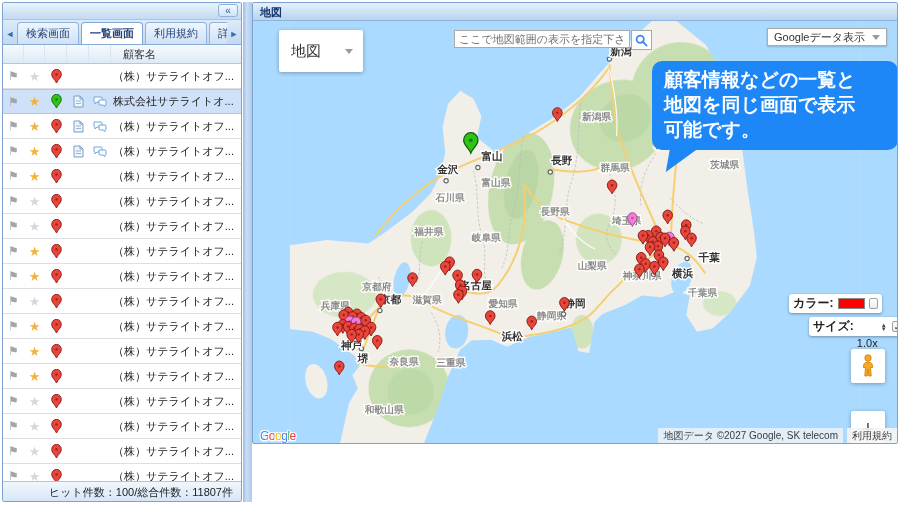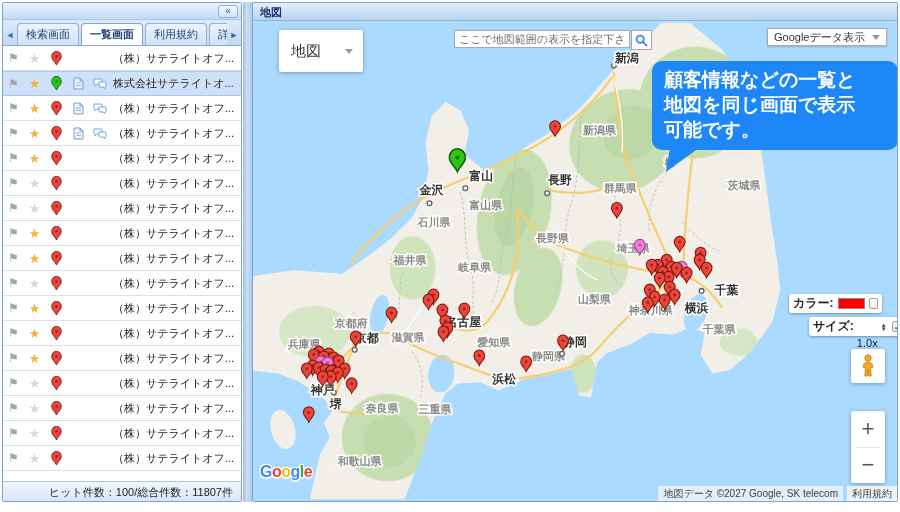--- a/index.html
+++ b/index.html
@@ -35,21 +35,21 @@
   .star-o { font-size:13px; color:#d4d8dd; }
   .row .name { font-size:11px; color:#222; white-space:nowrap; overflow:hidden; padding-left:2px; }
   .status-bar { height:20px; background:linear-gradient(#f1f7fd,#d6e6f7); border-top:1px solid #a9c6e8;
     font-size:11px; color:#222; text-align:right; padding:3px 8px 0 0; flex:0 0 auto; }
 
   
   .divider { position:absolute; left:243px; top:2px; width:9px; height:500px;
     background:linear-gradient(90deg,#9dbce4,#cadef5 40%,#aecbeb); }
 
   
-  .map-panel { position:absolute; left:252px; top:2px; width:646px; height:500px; border:1px solid #7ba2d0;
+  .map-panel { position:absolute; left:252px; top:2px; width:646px; height:442px; border:1px solid #7ba2d0;
     display:flex; flex-direction:column; border-radius:2px; overflow:hidden; background:#aadaff; }
   .map-header { height:18px; background:linear-gradient(#e3f0fc,#b9d4ee); border-bottom:1px solid #8fb3dc;
     font-size:11px; font-weight:bold; color:#17356b; padding:2px 0 0 7px; flex:0 0 auto; }
   .map-area { position:relative; flex:1 1 auto; }
   #map-svg { position:absolute; inset:0; width:100%; height:100%; }
 
   .pref-lab { font-size:11px; fill:#848484; paint-order:stroke; stroke:#ffffff; stroke-width:3px; font-weight:bold; opacity:.95; }
   .city-lab { font-size:12px; fill:#313131; paint-order:stroke; stroke:#ffffff; stroke-width:3px; font-weight:bold; }
 
   
@@ -79,21 +79,21 @@
   .size-val { font-size:11px; color:#222;margin-top:33px; }
   .stepper { display:flex; flex-direction:column; line-height:4px; font-size:6px; color:#444; cursor:pointer; }
   .cbx { width:11px; height:11px; border:1px solid #9aa0a6; border-radius:2px; background:linear-gradient(#fff,#ececec);
     margin-left:auto; display:flex; align-items:center; justify-content:center; font-size:9px; color:#3c4043; cursor:pointer; }
   .pegman-ctl { position:absolute; left:598px; top:328px; width:34px; height:34px; background:#fff; border-radius:2px;
     box-shadow:0 1px 4px rgba(0,0,0,.3); display:flex; align-items:center; justify-content:center; cursor:grab; }
   .zoom-ctl { position:absolute; left:598px; top:390px; width:34px; height:72px; background:#fff; border-radius:2px;
     box-shadow:0 1px 4px rgba(0,0,0,.3); display:flex; flex-direction:column; }
   .zoom-btn { flex:1; border:none; background:transparent; font-size:22px; color:#565656; cursor:pointer; line-height:1; padding:0; }
   .zdiv { height:1px; background:#e6e6e6; margin:0 5px; }
-  .glogo { position:absolute; left:7px; bottom:20px; font-size:16px; font-weight:bold; letter-spacing:-0.5px;
+  .glogo { position:absolute; left:7px; bottom:0; font-size:12px; font-weight:normal; letter-spacing:-0.5px;
     text-shadow:-1px -1px 0 #fff,1px -1px 0 #fff,-1px 1px 0 #fff,1px 1px 0 #fff,0 2px 2px rgba(255,255,255,.9); }
   .attrib { position:absolute; right:0; bottom:0; display:flex; font-size:10px; color:#3c3c3c; height:14px; align-items:center; }
   .attrib .src { background:rgba(245,245,245,.75); padding:1px 5px; }
   .attrib .terms { background:rgba(245,245,245,.9); padding:1px 5px; margin-left:4px; color:#3c3c3c; cursor:pointer;font-family:Liberation Serif, serif; }
 </style>
 </head>
 <body>
 
 <div class="app">
 
@@ -103,20 +103,28 @@
     </div>
     <div class="tab-strip">
       <button class="tab-arrow">◄</button>
       <div class="tabs" id="tabs">
           <div class="tab">検索画面</div>
           <div class="tab active">一覧画面</div>
           <div class="tab">利用規約</div>
           <div class="tab">詳</div>
         </div>
       <button class="tab-arrow">►</button>
+    </div>
+    <div class="col-header">
+      <span class="cell hc1"></span>
+      <span class="cell hc2"></span>
+      <span class="cell hc3"></span>
+      <span class="cell hc4"></span>
+      <span class="cell hc5"></span>
+      <span class="col-name">顧客名</span>
     </div>
     <div class="rows" id="rows">
         <div class="row">
           <span class="cell cf">
             <span class="flag-g">⚑</span>
           </span>
           <span class="cell cs">
             <span class="star-o">★</span>
           </span>
           <span class="cell cp">

